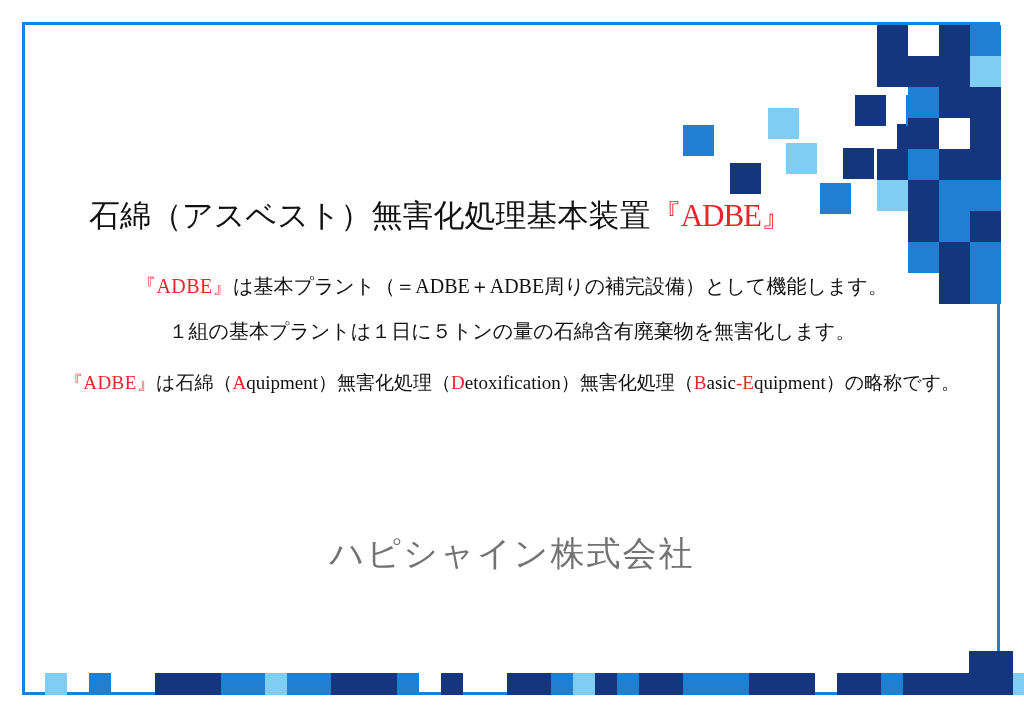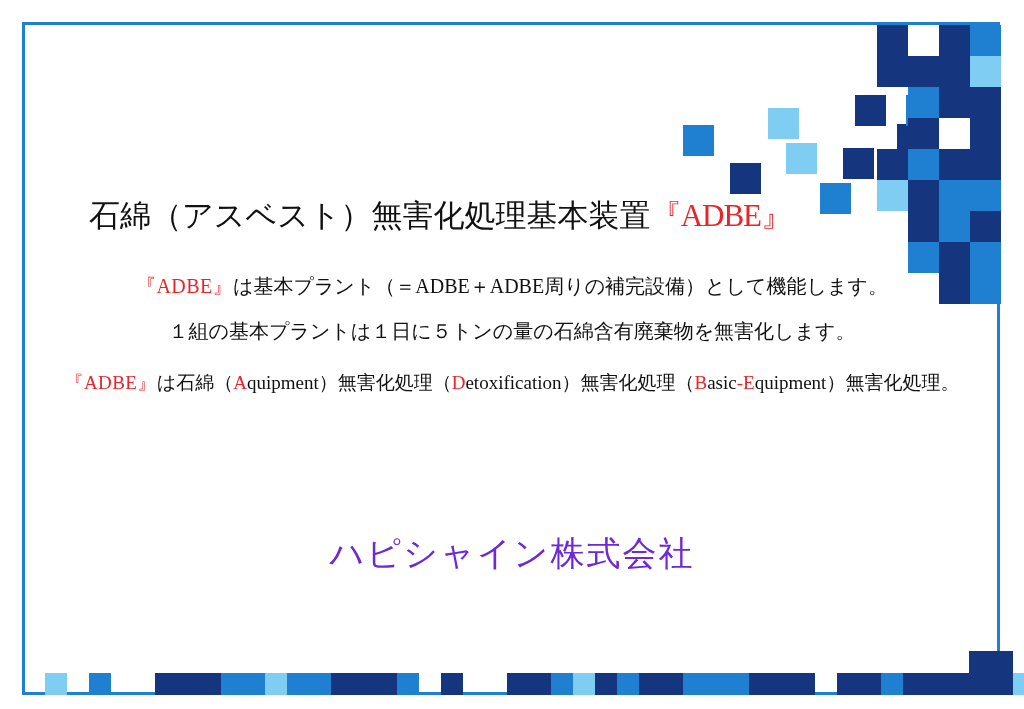--- a/index.html
+++ b/index.html
@@ -45,21 +45,21 @@
     font-size:20px;line-height:28px;color:#111111;
     white-space:nowrap;
   }
   #line1{top:272px;}
   #line2{top:317px;}
   #line3{top:369px;font-size:19px;}
   .red{color:#e8252a;}
   .mono{font-family:"Liberation Serif",serif;letter-spacing:0.4px;}
   #company{
     position:absolute;left:0;top:530px;width:1024px;
-    font-size:34px;line-height:48px;color:#6d28d9;
+    font-size:34px;line-height:48px;color:#737373;
     letter-spacing:2px;
     white-space:nowrap;
   }
 </style>
 </head>
 <body>
 
 <div id="slide">
 
   <div id="frame"></div>
@@ -150,18 +150,18 @@
     </div>
 
   <div id="textblock">
 
     <div id="title"><span>石綿（アスベスト）無害化処理基本装置</span><span class="adbe">『</span><span class="adbe">ADBE</span><span class="adbe">』</span></div>
 
     <div class="line" id="line1"><span class="red mono">『</span><span class="red mono">ADBE</span><span class="red mono">』</span><span>は基本プラント（＝ADBE＋ADBE周りの補完設備）として機能します。</span></div>
 
     <div class="line" id="line2"><span>１組の基本プラントは１日に５トンの量の石綿含有廃棄物を無害化します。</span></div>
 
-    <div class="line" id="line3"><span class="red mono">『</span><span class="red mono">ADBE</span><span class="red mono">』</span><span>は石綿（</span><span class="red">A</span><span>quipment）無害化処理（</span><span class="red">D</span><span>etoxification）無害化処理（</span><span class="red">B</span><span>asic</span><span class="red">‐</span><span class="red">E</span><span>quipment）無害化処理。</span></div>
+    <div class="line" id="line3"><span class="red mono">『</span><span class="red mono">ADBE</span><span class="red mono">』</span><span>は石綿（</span><span class="red">A</span><span>quipment）無害化処理（</span><span class="red">D</span><span>etoxification）無害化処理（</span><span class="red">B</span><span>asic</span><span class="red">‐</span><span class="red">E</span><span>quipment）の略称です。</span></div>
 
     <div id="company">ハピシャイン株式会社</div>
 
   </div>
 </div>
 
 </body></html>

